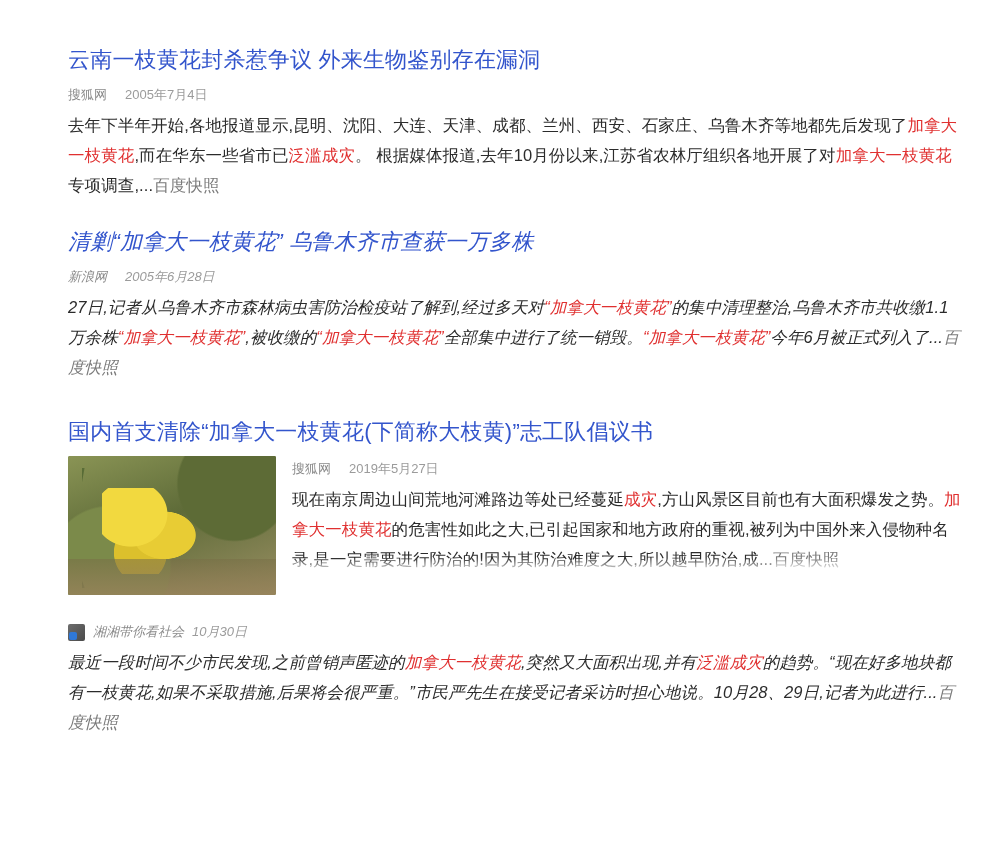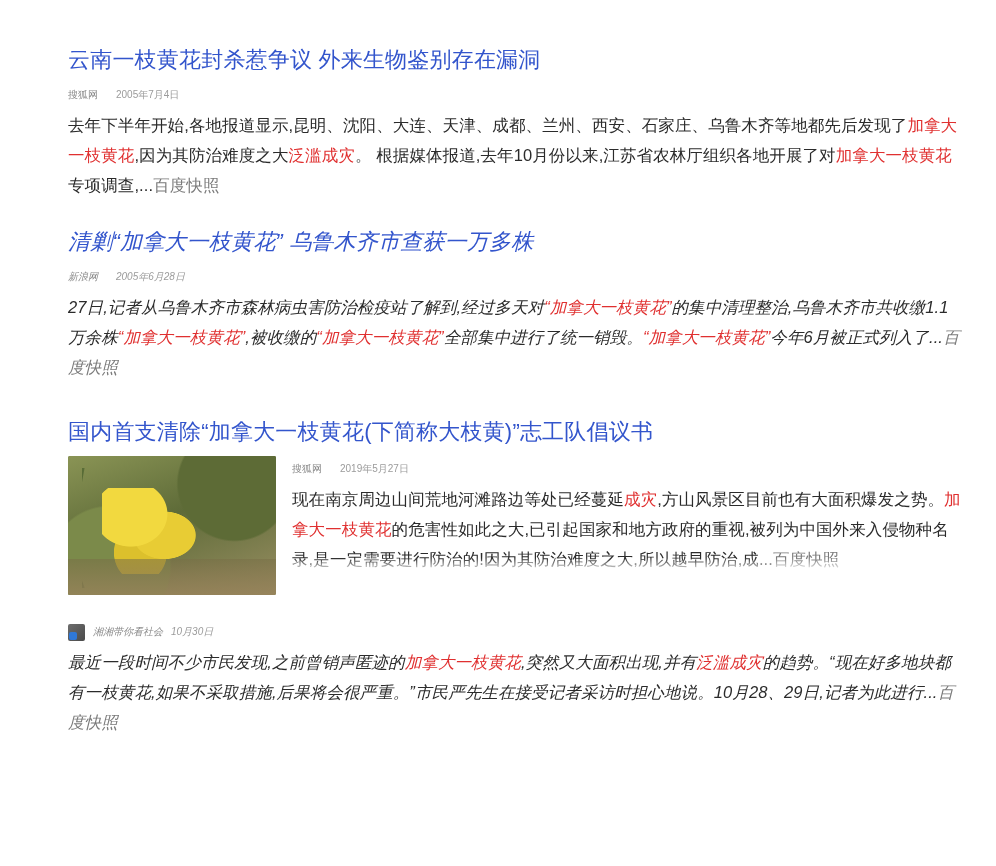--- a/index.html
+++ b/index.html
@@ -27,21 +27,21 @@
   .result-title {
     font-size: 22px;
     line-height: 32px;
     color: #3355cc;
     font-weight: 500;
     letter-spacing: 0.2px;
     margin: 0 0 8px 0;
     cursor: pointer;
   }
   .meta {
-    font-size: 10px;
+    font-size: 13px;
     line-height: 22px;
     color: #8a8a8a;
     margin-bottom: 4px;
     display: flex;
     align-items: center;
     gap: 18px;
   }
   .meta .source {
     color: #8a8a8a;
   }
@@ -164,21 +164,21 @@
 <body>
 
 <div class="page">
 
   <div class="result">
     <div class="result-title">云南一枝黄花封杀惹争议 外来生物鉴别存在漏洞</div>
     <div class="meta">
       <span class="source">搜狐网</span>
       <span class="date">2005年7月4日</span>
     </div>
-    <div class="snippet"><span>去年下半年开始,各地报道显示,昆明、沈阳、大连、天津、成都、兰州、西安、石家庄、乌鲁木齐等地都先后发现了</span><span class="red">加拿大一枝黄花</span><span>,因为其防治难度之大</span><span class="red">泛滥成灾</span><span>。 根据媒体报道,去年10月份以来,江苏省农林厅组织各地开展了对</span><span class="red">加拿大一枝黄花</span><span>专项调查,...</span><span class="cache">百度快照</span></div>
+    <div class="snippet"><span>去年下半年开始,各地报道显示,昆明、沈阳、大连、天津、成都、兰州、西安、石家庄、乌鲁木齐等地都先后发现了</span><span class="red">加拿大一枝黄花</span><span>,而在华东一些省市已</span><span class="red">泛滥成灾</span><span>。 根据媒体报道,去年10月份以来,江苏省农林厅组织各地开展了对</span><span class="red">加拿大一枝黄花</span><span>专项调查,...</span><span class="cache">百度快照</span></div>
   </div>
 
   <div class="result spacer-4">
     <div class="result-title">清剿“加拿大一枝黄花” 乌鲁木齐市查获一万多株</div>
     <div class="meta">
       <span class="source">新浪网</span>
       <span class="date">2005年6月28日</span>
     </div>
     <div class="snippet"><span>27日,记者从乌鲁木齐市森林病虫害防治检疫站了解到,经过多天对</span><span class="red">“加拿大一枝黄花”</span><span>的集中清理整治,乌鲁木齐市共收缴1.1万余株</span><span class="red">“加拿大一枝黄花”</span><span>,被收缴的</span><span class="red">“加拿大一枝黄花”</span><span>全部集中进行了统一销毁。</span><span class="red">“加拿大一枝黄花”</span><span>今年6月被正式列入了...</span><span class="cache">百度快照</span></div>
   </div>

